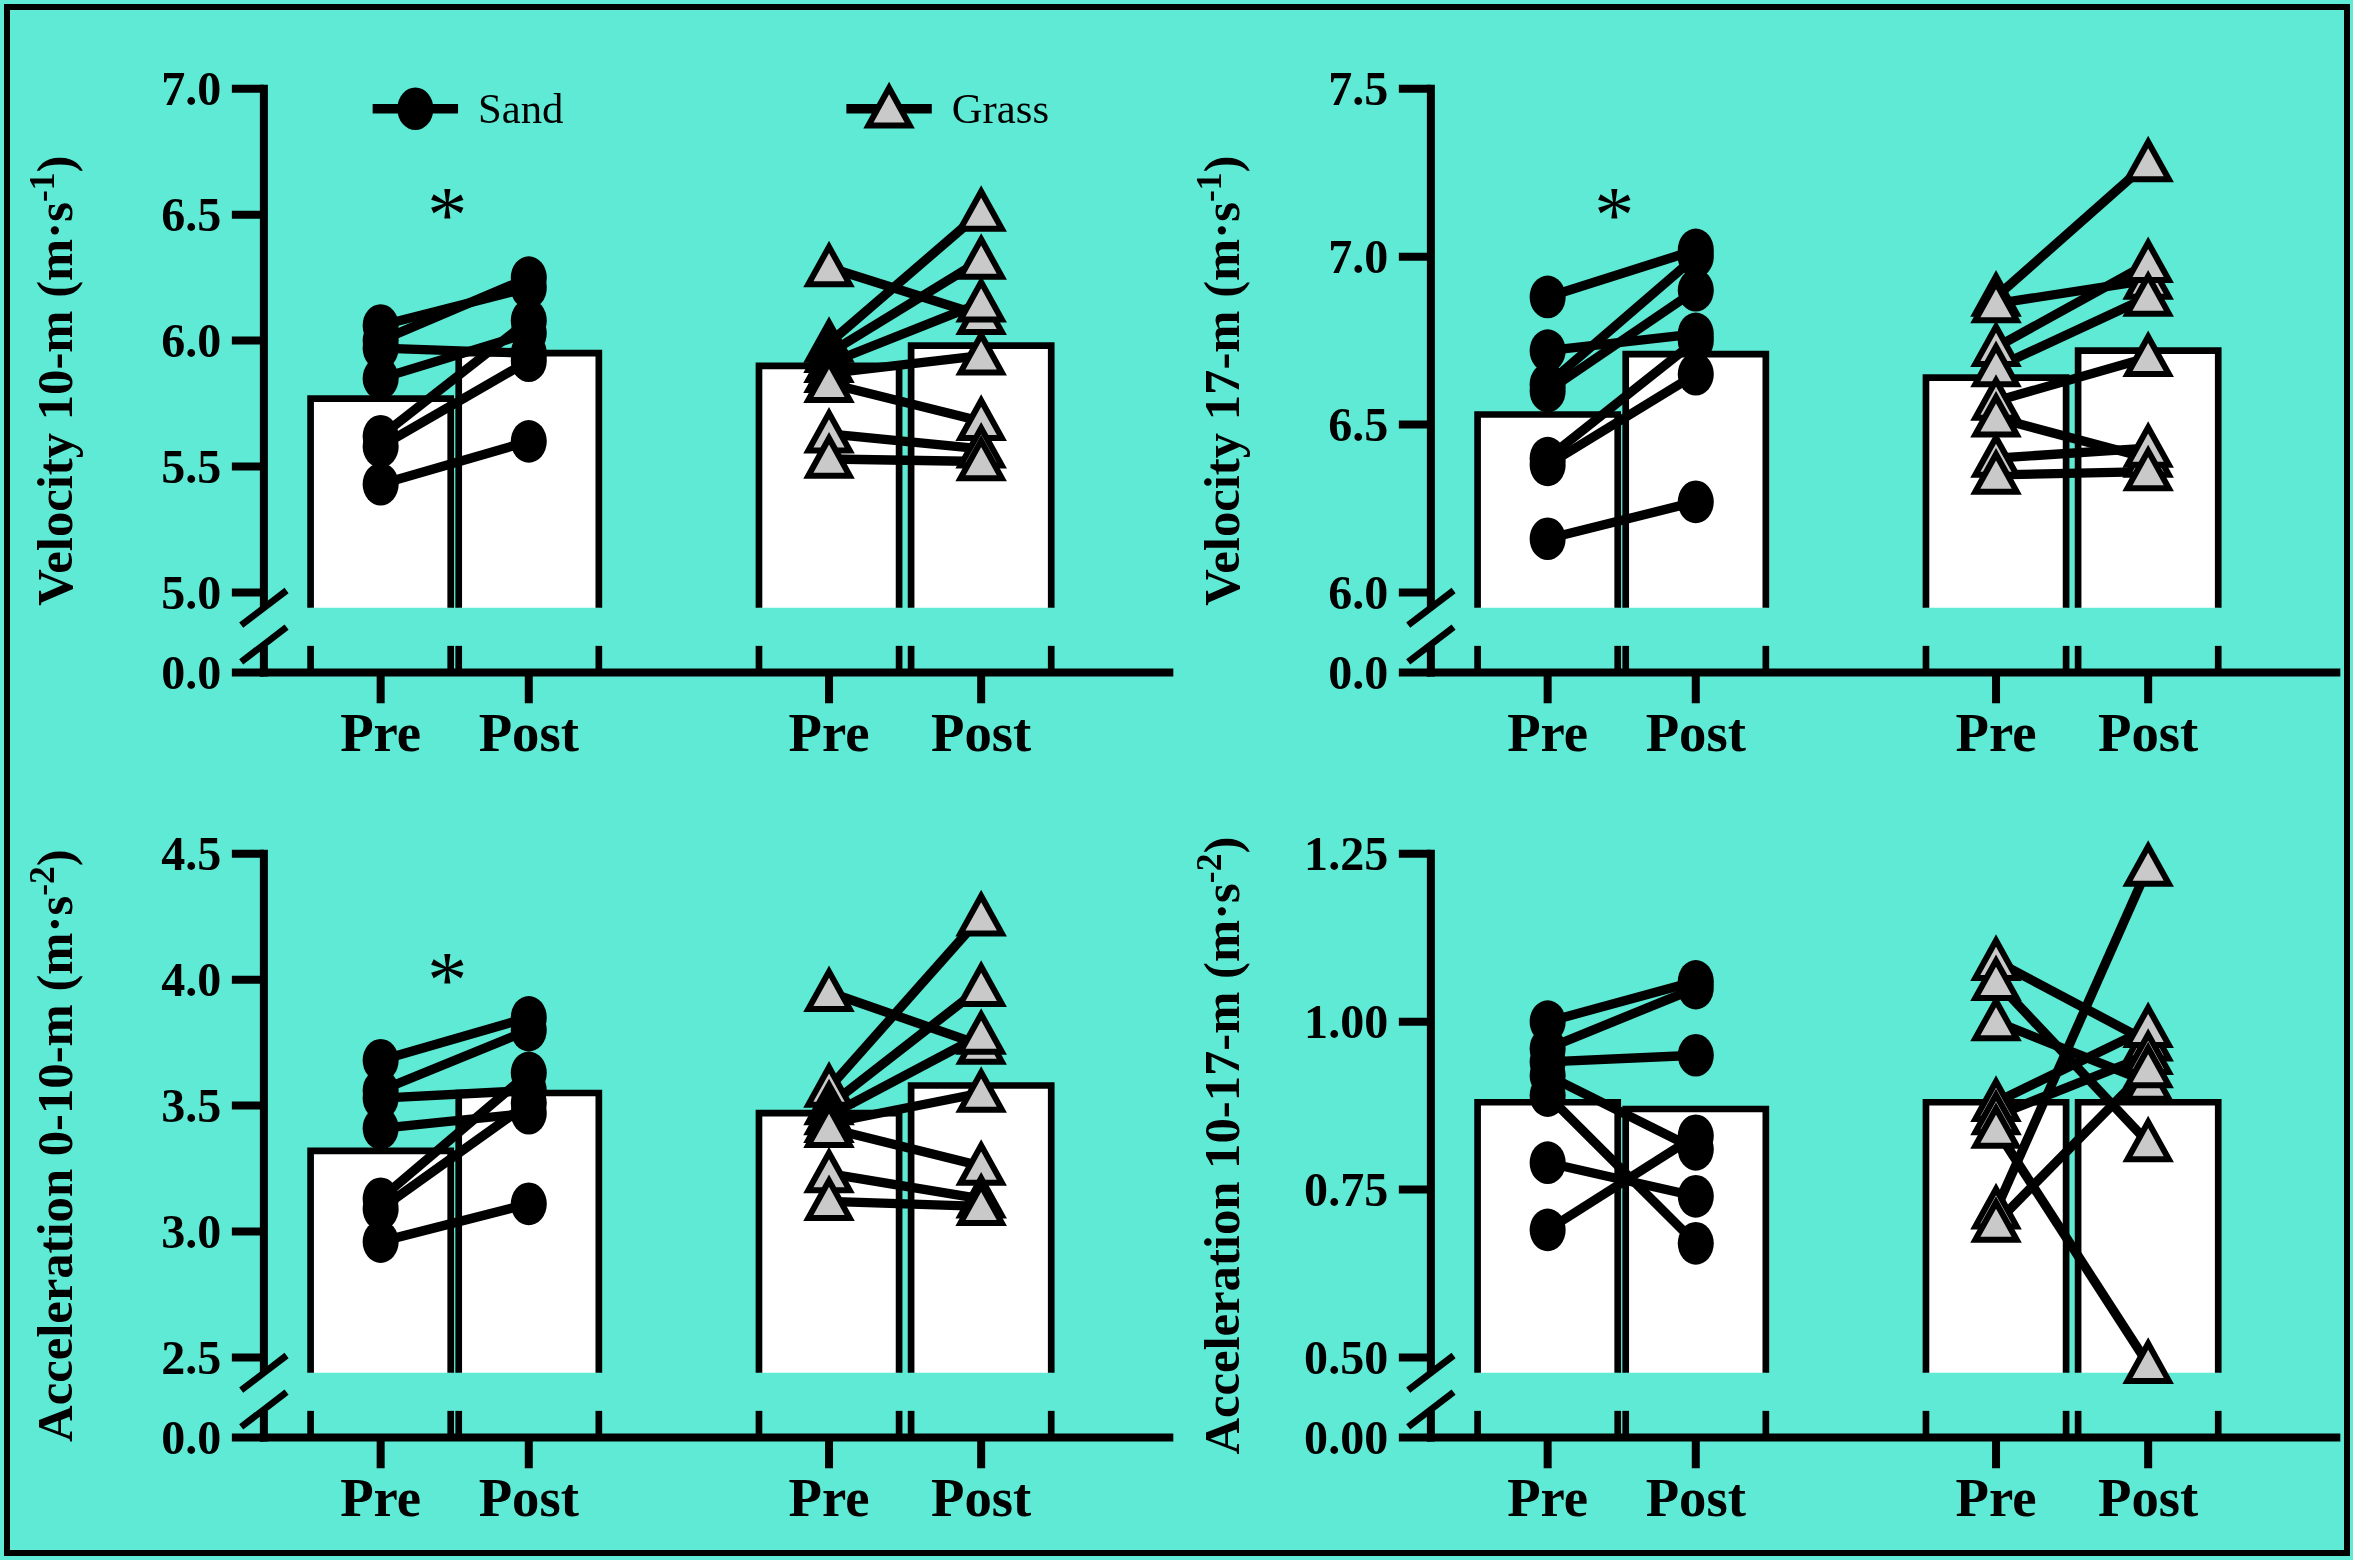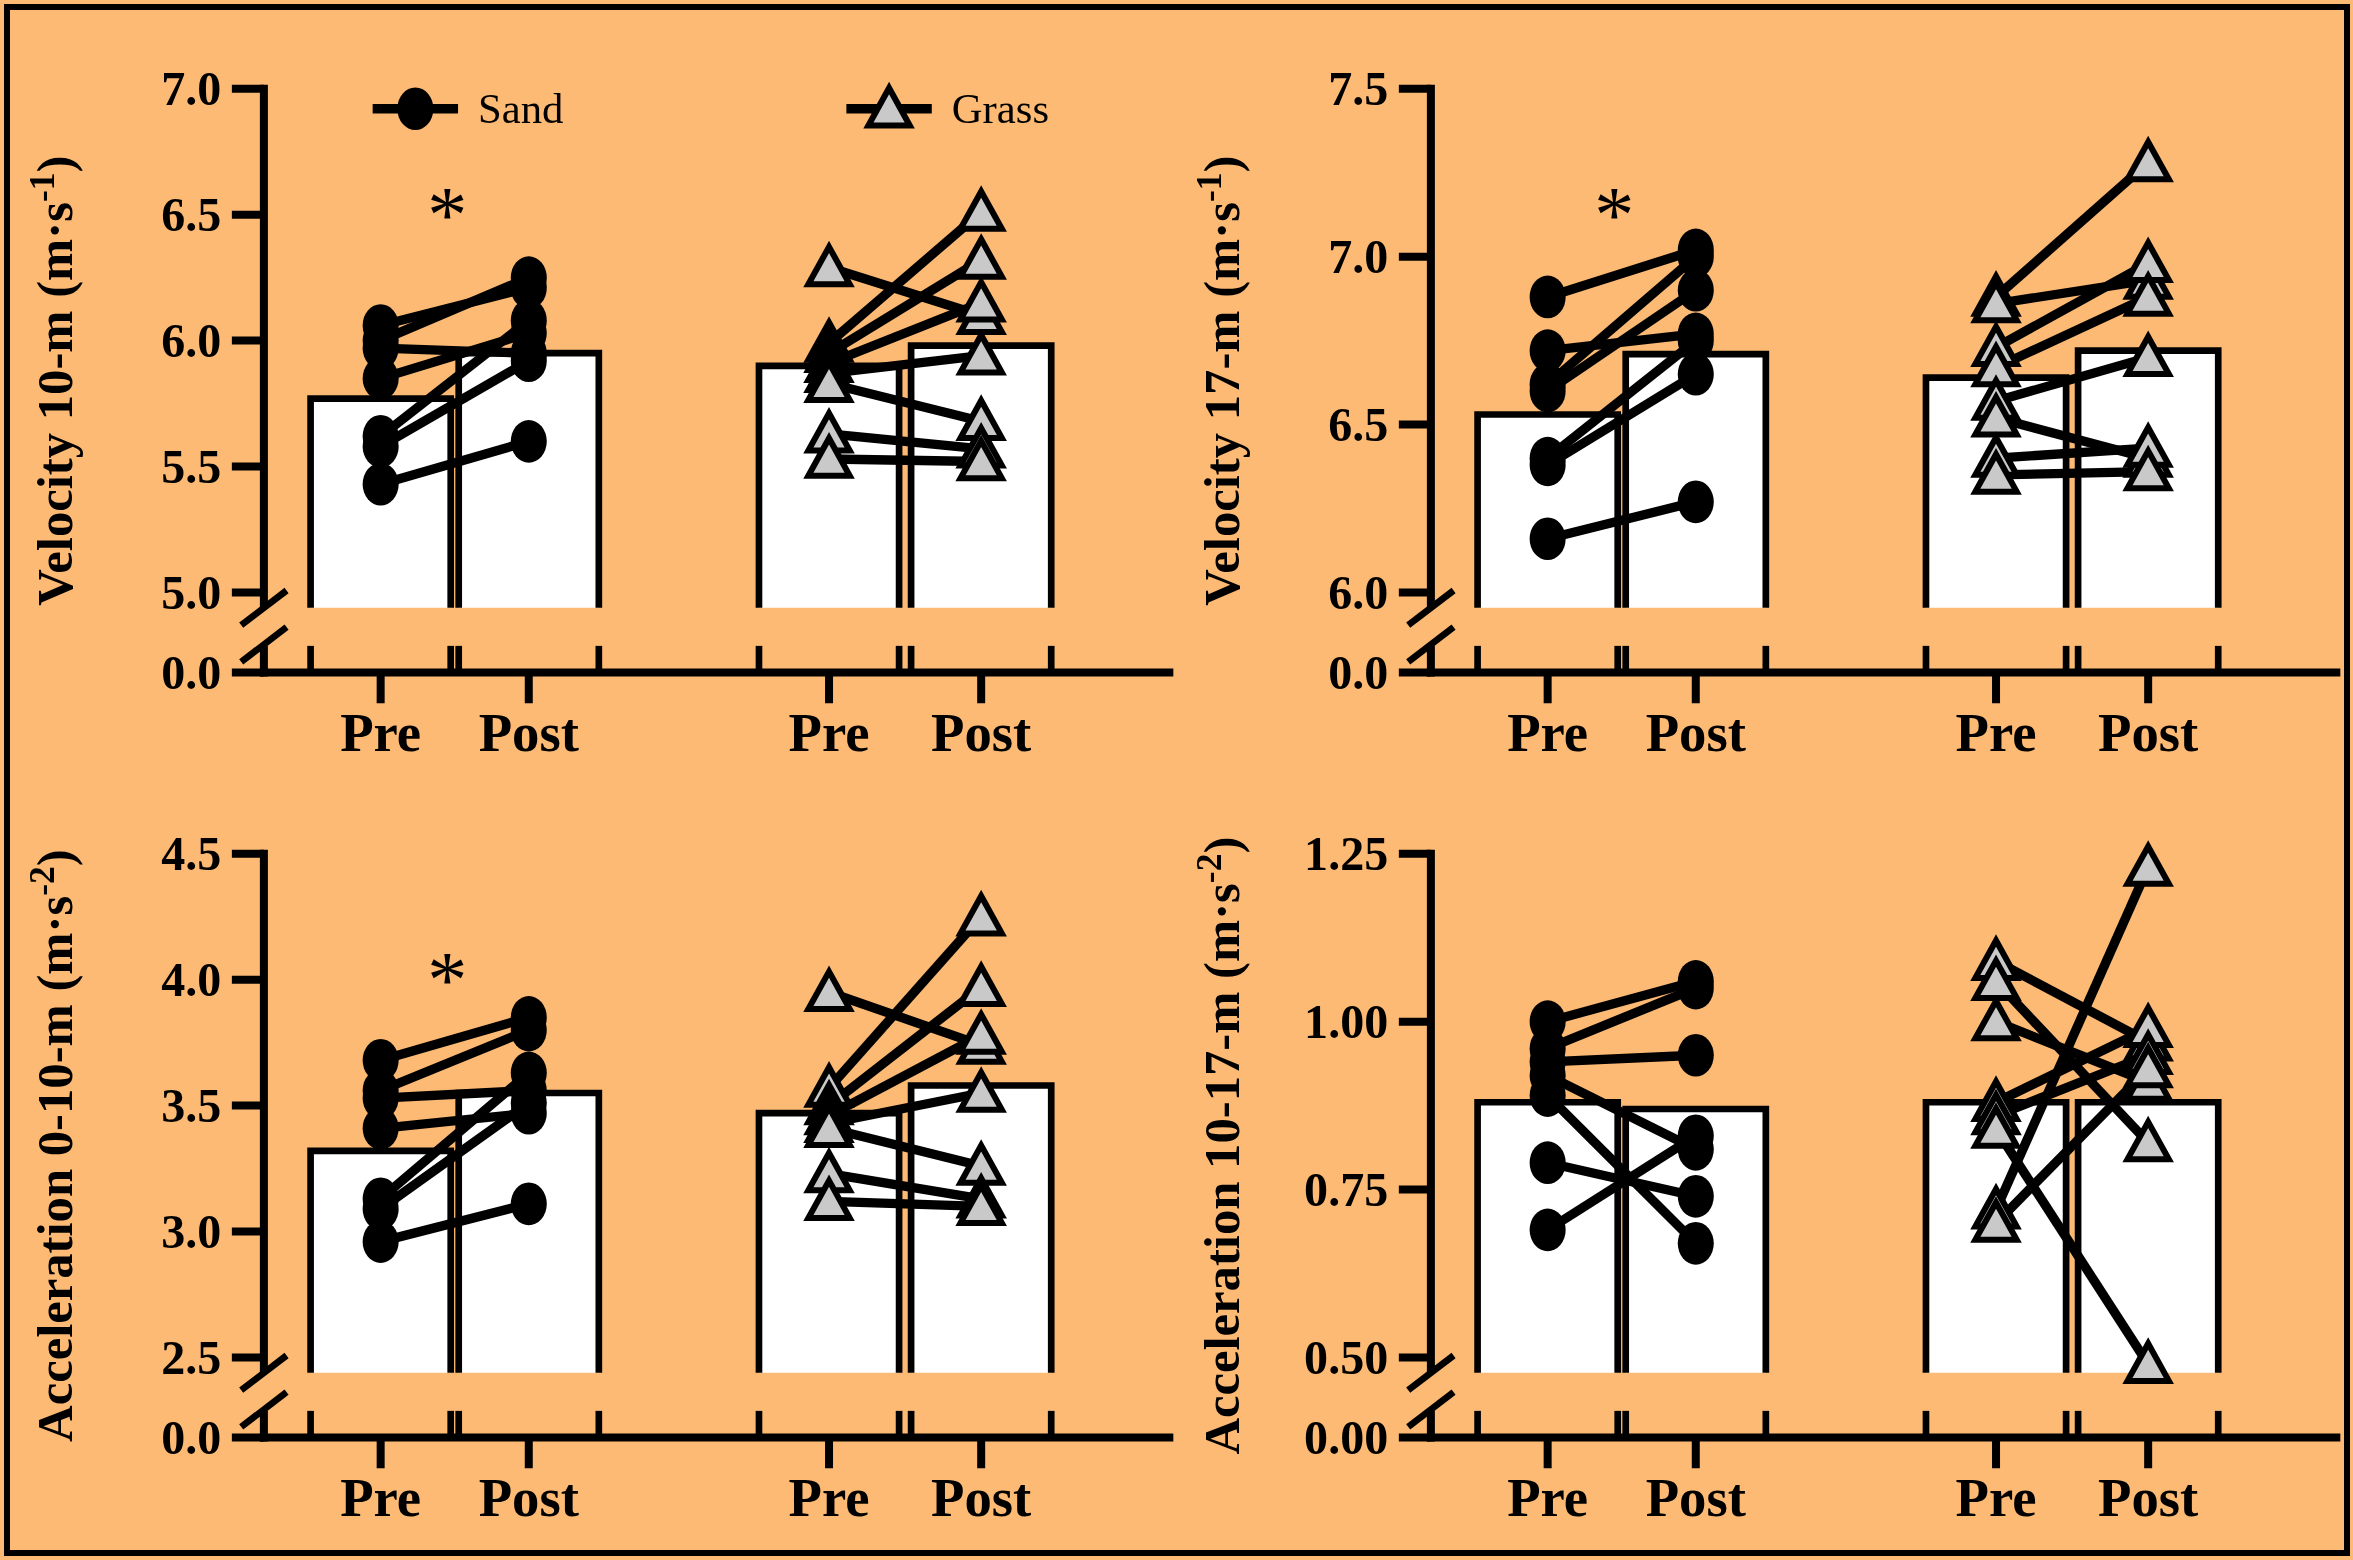--- a/index.html
+++ b/index.html
@@ -1,19 +1,19 @@
 <!DOCTYPE html>
 <html style="font-size:10.7px"><head>
 <meta charset="utf-8">
 <style>
   html,body{margin:0;padding:0;background:#fff;}
   #figure{
     position:relative;
     width:2354px;height:1560px;
-    background:#fdba74;
+    background:#5eead4;
     font-family:"Liberation Serif","DejaVu Serif",serif;
     overflow:hidden;
     text-align:right;
   }
   #frame{
     position:absolute;left:4px;top:4px;right:4px;bottom:4px;
     border:6px solid #000;
     pointer-events:none;
   }
   .panel{position:absolute;width:1177px;height:780px;}

